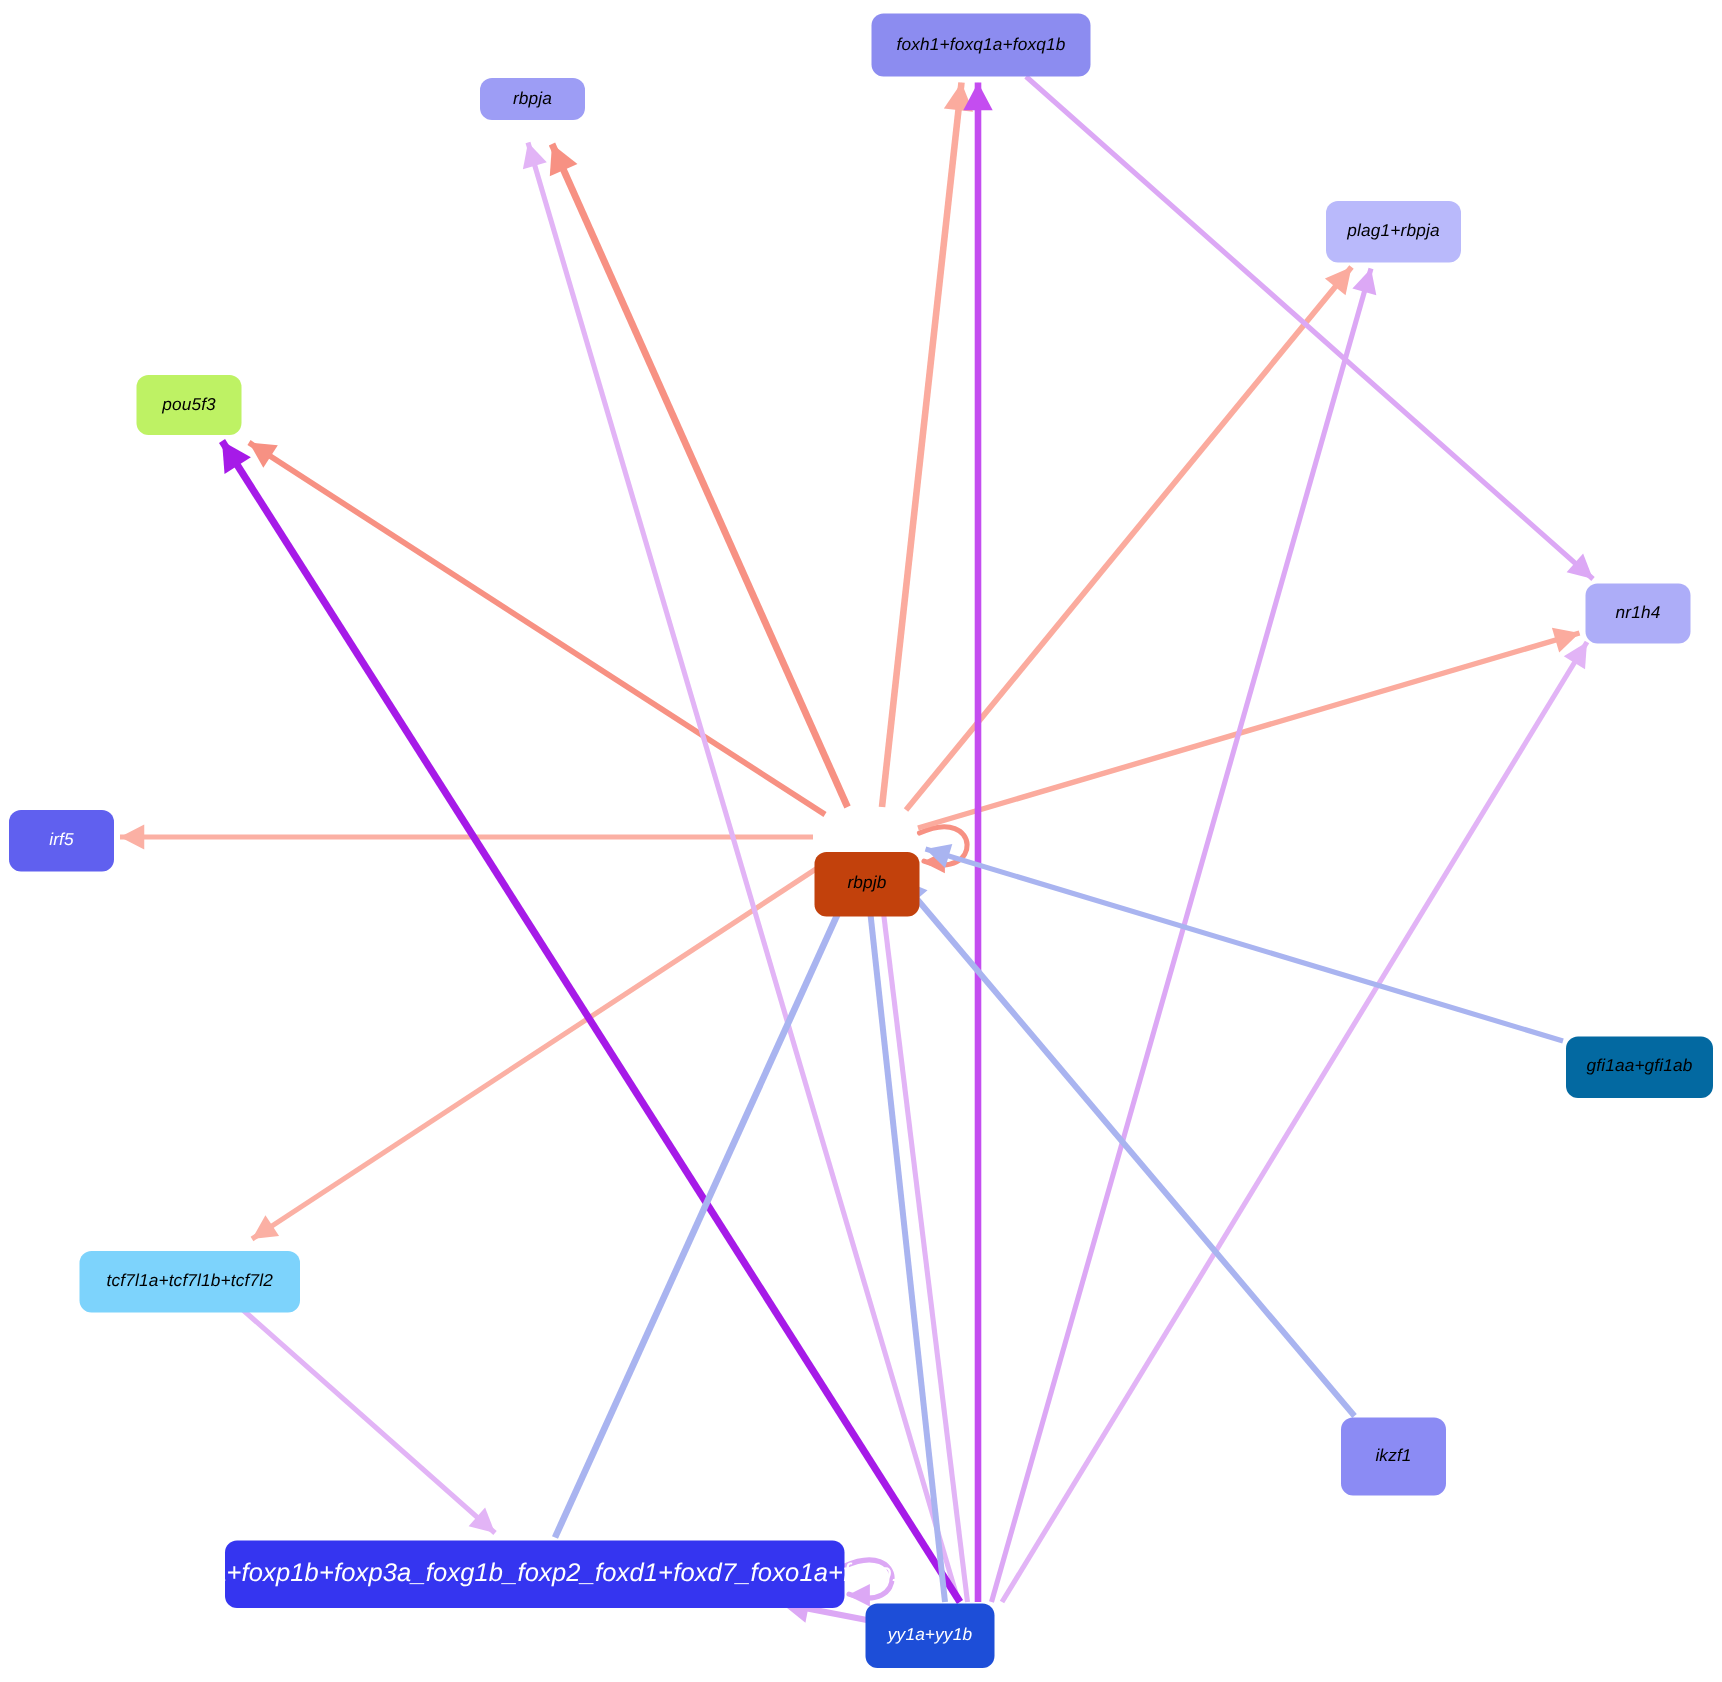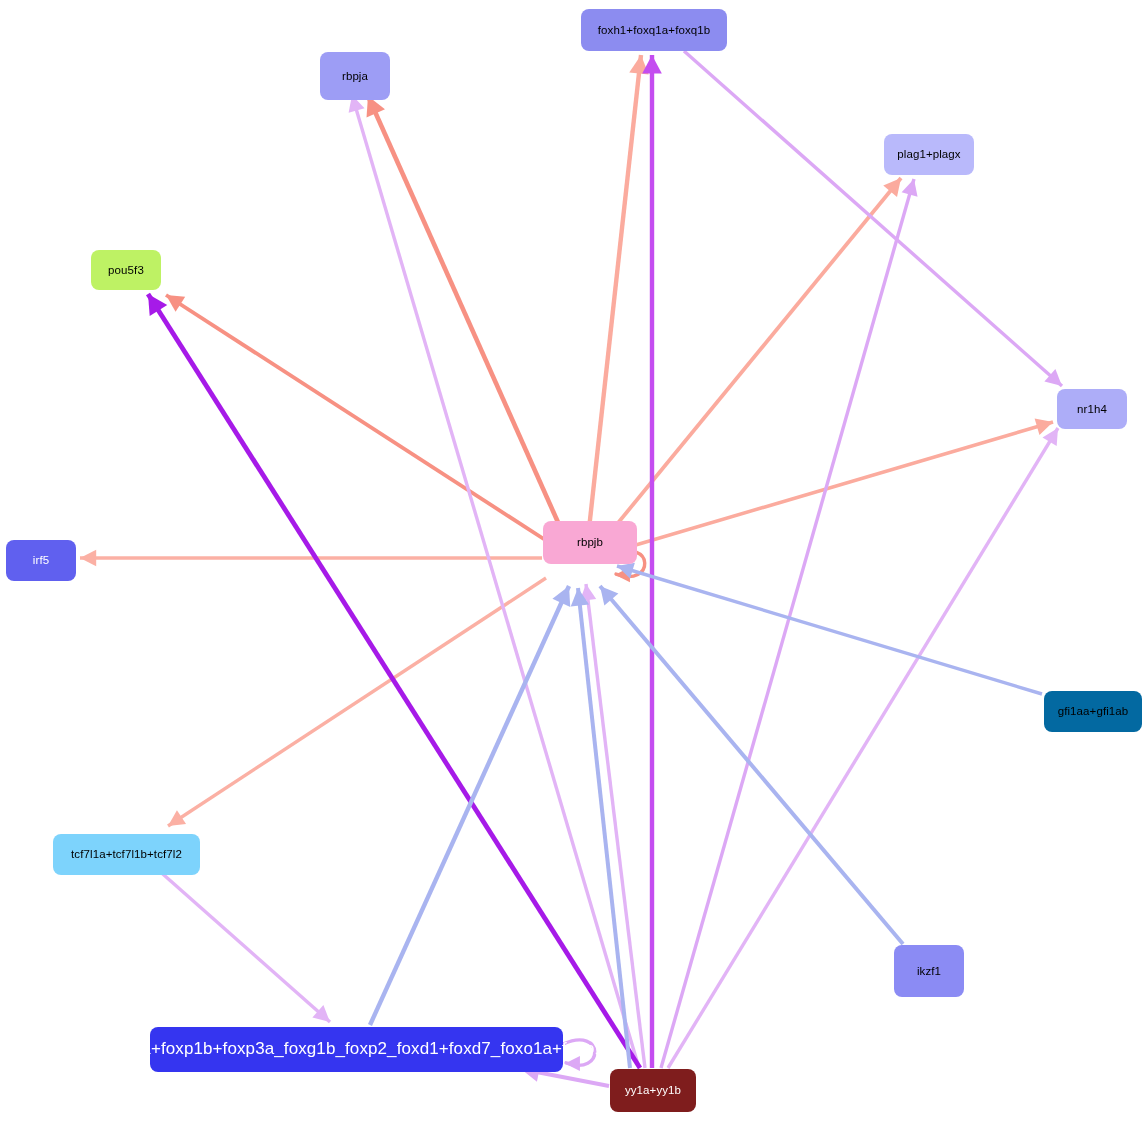--- a/index.html
+++ b/index.html
@@ -29,20 +29,21 @@
     position: absolute;
     box-sizing: border-box;
     display: flex;
     align-items: center;
     justify-content: center;
     text-align: center;
     border-radius: 8px;
     white-space: nowrap;
     line-height: 1.1;
     letter-spacing: 0.1px;
+    font-style: italic;
     -webkit-font-smoothing: antialiased;
   }
   .node-label {
     pointer-events: none;
   }
 </style>
 </head>
 <body>
 
 <div id="graph-canvas">
@@ -133,47 +134,47 @@
       <polygon points="600,586 618.3926752717684,593.4906272332348 604.3478558163533,605.3777230292985" fill="#a9b4f0"></polygon>
       <g>
         <line x1="630" y1="1068" x2="578" y2="588" stroke="#a9b4f0" stroke-width="4" stroke-linecap="butt"></line>
       </g>
       <polygon points="578,588 589.0420602477867,604.5067533295996 570.7490912898687,606.488491633374" fill="#a9b4f0"></polygon>
     </svg>
   <div id="node-layer">
       <div class="node" style="left: 581px; top: 9px; width: 146px; height: 42px; background: rgb(140, 140, 240); color: rgb(0, 0, 0); font-size: 11.5px;">
         <span class="node-label">foxh1+foxq1a+foxq1b</span>
       </div>
-      <div class="node" style="left: 320px; top: 52px; width: 70px; height: 48px; background: rgb(157, 157, 245); color: rgb(0, 0, 0); font-size: 11.5px;">
+      <div class="node" style="left: 320px; top: 52px; width: 70px; height: 28px; background: rgb(157, 157, 245); color: rgb(0, 0, 0); font-size: 11.5px;">
         <span class="node-label">rbpja</span>
       </div>
       <div class="node" style="left: 884px; top: 134px; width: 90px; height: 41px; background: rgb(185, 185, 251); color: rgb(0, 0, 0); font-size: 11.5px;">
-        <span class="node-label">plag1+plagx</span>
+        <span class="node-label">plag1+rbpja</span>
       </div>
       <div class="node" style="left: 91px; top: 250px; width: 70px; height: 40px; background: #bef264; color: rgb(0, 0, 0); font-size: 11.5px;">
         <span class="node-label">pou5f3</span>
       </div>
       <div class="node" style="left: 1057px; top: 389px; width: 70px; height: 40px; background: rgb(173, 173, 248); color: rgb(0, 0, 0); font-size: 11.5px; text-align: right;">
         <span class="node-label">nr1h4</span>
       </div>
       <div class="node" style="left: 6px; top: 540px; width: 70px; height: 41px; background: rgb(96, 96, 239); color: rgb(255, 255, 255); font-size: 11.5px;">
         <span class="node-label">irf5</span>
       </div>
-      <div class="node" style="left: 543px; top: 521px; width: 94px; height: 43px; background: #f9a8d4; color: rgb(0, 0, 0); font-size: 11.5px;">
+      <div class="node" style="left: 543px; top: 568px; width: 70px; height: 43px; background: #c2410c; color: rgb(0, 0, 0); font-size: 11.5px;">
         <span class="node-label">rbpjb</span>
       </div>
       <div class="node" style="left: 1044px; top: 691px; width: 98px; height: 41px; background: #0369a1; color: rgb(0, 0, 0); font-size: 11.5px;">
         <span class="node-label">gfi1aa+gfi1ab</span>
       </div>
       <div class="node" style="left: 53px; top: 834px; width: 147px; height: 41px; background: #7dd3fc; color: rgb(0, 0, 0); font-size: 11.5px;">
         <span class="node-label">tcf7l1a+tcf7l1b+tcf7l2</span>
       </div>
       <div class="node" style="left: 894px; top: 945px; width: 70px; height: 52px; background: rgb(139, 139, 244); color: rgb(0, 0, 0); font-size: 11.5px;">
         <span class="node-label">ikzf1</span>
       </div>
       <div class="node" style="left: 150px; top: 1027px; width: 413px; height: 45px; background: rgb(53, 53, 240); color: rgb(255, 255, 255); font-size: 17px;">
         <span class="node-label">foxp1a+foxp1b+foxp3a_foxg1b_foxp2_foxd1+foxd7_foxo1a+foxo1b</span>
       </div>
-      <div class="node" style="left: 610px; top: 1069px; width: 86px; height: 43px; background: #7f1d1d; color: rgb(255, 255, 255); font-size: 11.5px;">
+      <div class="node" style="left: 577px; top: 1069px; width: 86px; height: 43px; background: #1d4ed8; color: rgb(255, 255, 255); font-size: 11.5px;">
         <span class="node-label">yy1a+yy1b</span>
       </div>
     </div>
 </div>
 
 </body></html>

